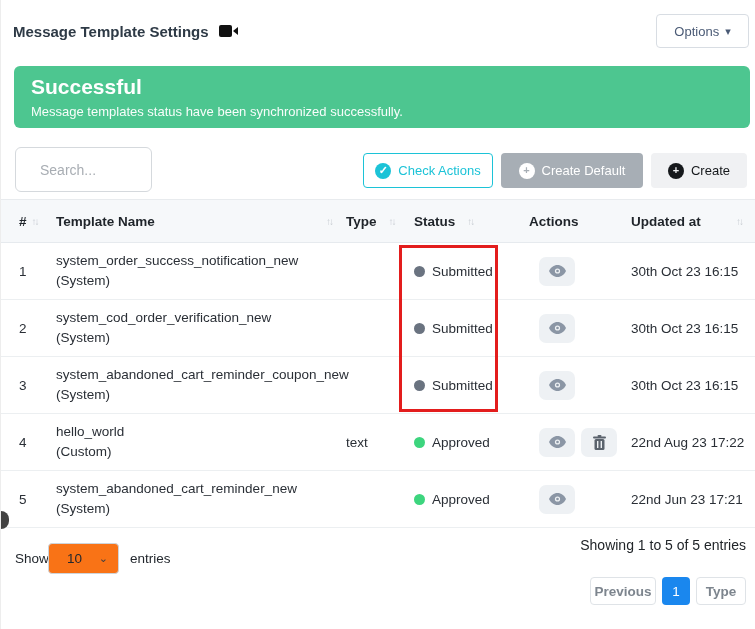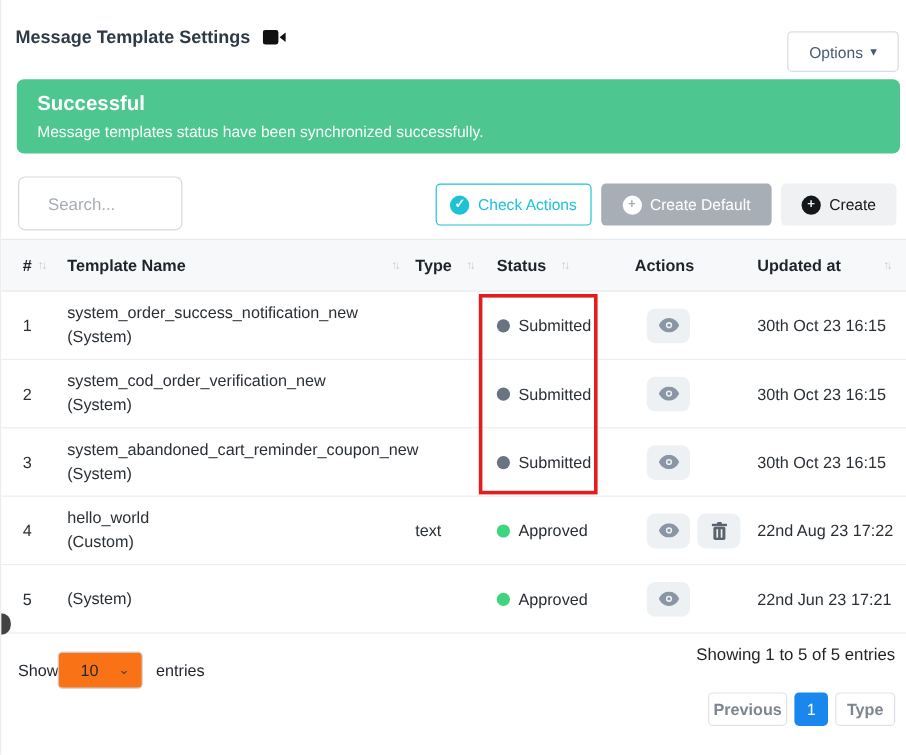--- a/index.html
+++ b/index.html
@@ -7,27 +7,27 @@
   body { font-family:"Liberation Sans", sans-serif; color:#23282e; }
   #app { position:relative; width:755px; height:629px; background:#fff; border-left:1px solid #ededed; overflow:hidden; }
 
   
   .page-header { position:absolute; top:14px; left:12px; height:34px; display:flex; align-items:center; gap:10px; }
   .page-title { font-size:15px; font-weight:bold; color:#2e3a46; }
   .cam-icon { display:inline-flex; align-items:center; }
 
   .options-btn { position:absolute; top:14px; left:655px; width:93px; height:34px; background:#fff;
     border:1px solid #d8dde3; border-radius:4px; font-size:13px; color:#4a5a75;
-    display:flex; align-items:center; justify-content:center; gap:6px; cursor:pointer;margin-top:12px; }
+    display:flex; align-items:center; justify-content:center; gap:6px; cursor:pointer; }
   .options-btn .caret { font-size:11px; color:#4a5a75; }
 
   
   .alert { position:absolute; left:13px; top:66px; width:736px; height:62px; border-radius:6px;
     background:#4dc690; color:#fff; display:flex; flex-direction:column; justify-content:center; padding-left:17px; }
-  .alert-title { font-size:17px; font-weight:bold; margin-bottom:5px; }
+  .alert-title { font-size:21px; font-weight:bold; margin-bottom:5px; }
   .alert-msg { font-size:13px; color:rgba(255,255,255,0.96); }
 
   
   .search-input { position:absolute; left:14px; top:147px; width:137px; height:45px;
     border:1px solid #d5d9dd; border-radius:6px; padding-left:24px; font-size:14px;
     font-family:"Liberation Sans", sans-serif; color:#23282e; outline:none; }
   .search-input::placeholder { color:#a8adb3; }
 
   .btn { position:absolute; top:153px; height:35px; border-radius:4px; font-size:13px;
     display:flex; align-items:center; justify-content:center; gap:7px; cursor:pointer; border:none;
@@ -250,20 +250,21 @@
               <rect x="7.6" y="6" width="1.4" height="7" fill="#eef1f4"></rect>
             </svg>
         </button>
       </div>
       <div>22nd Aug 23 17:22</div>
     </div>
 
     <div class="tgrid trow">
       <div>5</div>
       <div class="name-cell">
+        <span>system_abandoned_cart_reminder_new</span>
         <span>(System)</span>
       </div>
       <div></div>
       <div class="status-cell">
         <span class="dot" style="background-color: rgb(61, 213, 126);"></span>
         <span>Approved</span>
       </div>
       <div class="actions-cell">
         <button class="act-btn">
           <svg width="17" height="12" viewBox="0 0 17 12">

